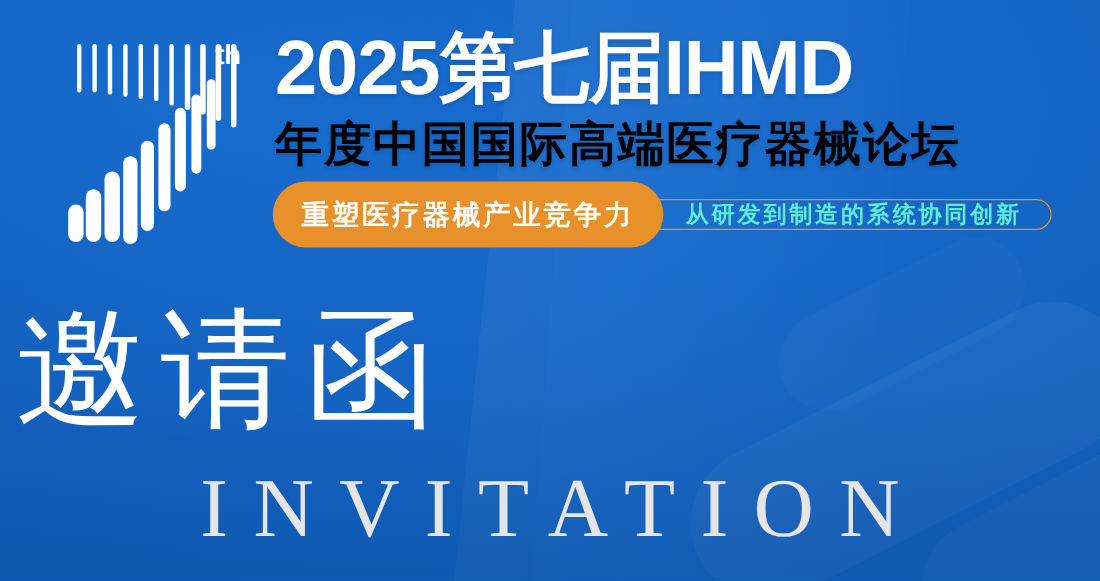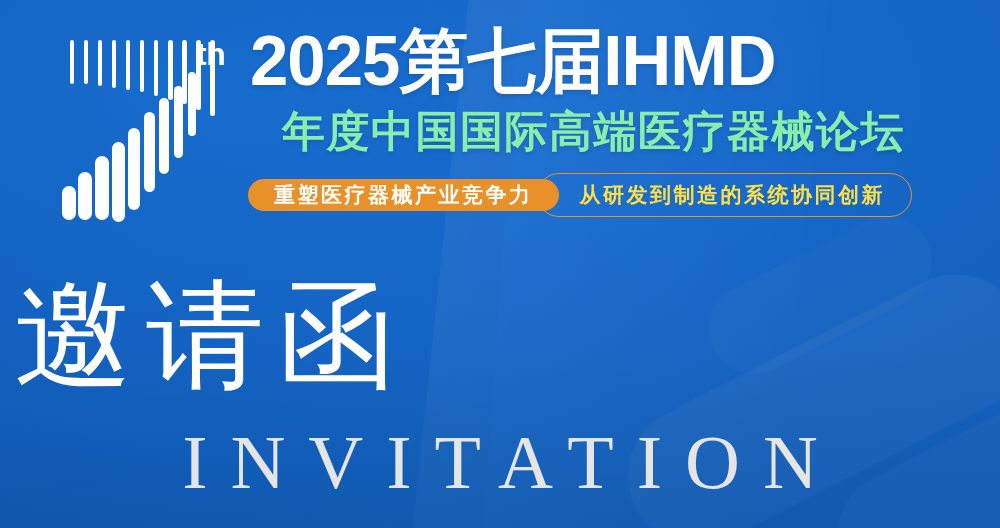--- a/index.html
+++ b/index.html
@@ -81,21 +81,21 @@
   }
   .seven .bar {
     position: absolute;
     background: #ffffff;
     border-radius: 99px;
   }
   .seven-th {
     position: absolute;
     left: 196px; top: 38px;
     color: #ffffff;
-    font-size: 32px;
+    font-size: 25px;
     font-weight: bold;
     letter-spacing: -0.5px;
     line-height: 1;
   }
 
   
   .title-main {
     position: absolute;
     left: 250px; top: 26px;
     color: #ffffff;
@@ -104,63 +104,62 @@
     line-height: 1.0;
     letter-spacing: -1px;
     white-space: nowrap;
     transform: scaleX(0.985);
     transform-origin: left center;
     text-shadow: 0 2px 5px rgba(0,0,0,0.13);
   }
   .title-sub {
     position: absolute;
     left: 250px; top: 110px;
-    color: #86efac;
+    color: #000000;
     font-size: 43px;
     font-weight: bold;
     line-height: 1.0;
     letter-spacing: 1.5px;
     white-space: nowrap;
     text-shadow: 0 2px 4px rgba(0,0,0,0.12);
-    margin-left: 32px;
   }
 
   
   .taglines {
     position: absolute;
     left: 248px; top: 173px;
     height: 44px;
     display: flex;
     align-items: center;
   }
   .pill-solid {
-    height: 32px;
+    height: 60px;
     display: flex;
     align-items: center;
     padding: 0 26px;
     border-radius: 999px;
     background: #e8912a;
     color: #ffffff;
-    font-size: 21px;
+    font-size: 25px;
     font-weight: bold;
     letter-spacing: 2.5px;
     white-space: nowrap;
     position: relative;
     z-index: 2;
     box-sizing: border-box;
   }
   .pill-outline {
-    height: 44px;
+    height: 28px;
     display: flex;
     align-items: center;
     padding: 0 26px 0 42px;
     margin-left: -22px;
     border-radius: 999px;
     border: 1.5px solid #e8912a;
-    color: #fde047;
+    color: #5eead4;
     font-size: 21px;
     font-weight: bold;
     letter-spacing: 2.5px;
     white-space: nowrap;
     position: relative;
     z-index: 1;
     box-sizing: border-box;
   }
 
   

